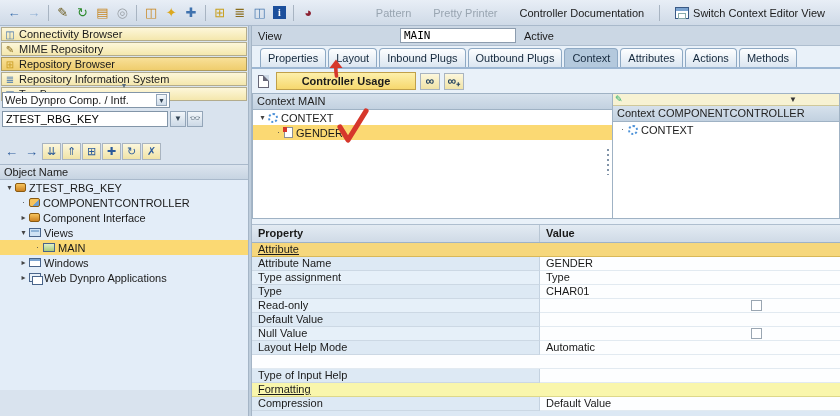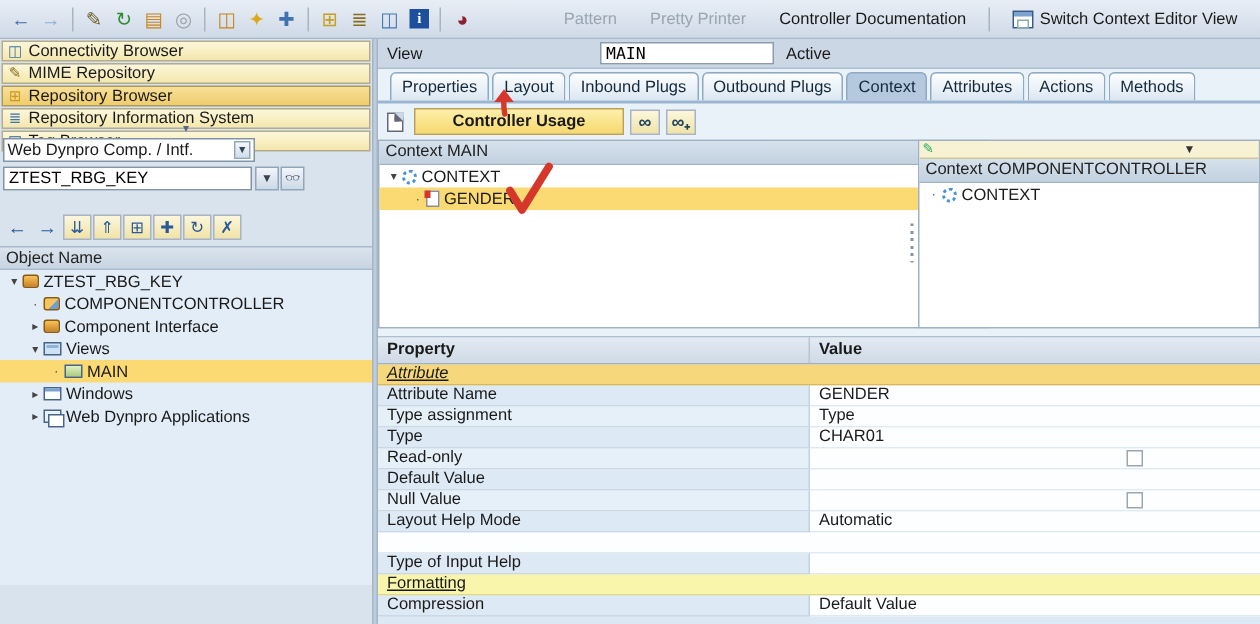--- a/index.html
+++ b/index.html
@@ -120,21 +120,21 @@
             font-weight:bold; }
   .pt-hdr .hp { width:288px; padding:2px 6px; border-right:1px solid #b8c6d4; }
   .pt-hdr .hv { flex:1; padding:2px 6px; }
   .pt-row { display:flex; height:14px; line-height:13px; }
   .pt-row .cp { width:288px; padding:0 6px; background:#dde9f4; border-bottom:1px solid #ccd8e4;
                 border-right:1px solid #c4d2e0; overflow:hidden; white-space:nowrap; }
   .pt-row.alt .cp { background:#e6f0f9; }
   .pt-row .cv { flex:1; padding:0 6px; background:#fdfeff; border-bottom:1px solid #e2eaf1;
                 display:flex; align-items:center; }
   .pt-row.section-gold, .pt-row.section-pale { text-decoration:underline; }
-  .pt-row.section-gold .cs { flex:1; padding:0 6px; background:#f6d77c; border-bottom:1px solid #d8b858;font-style:italic; }
+  .pt-row.section-gold .cs { flex:1; padding:0 6px; background:#f6d77c; border-bottom:1px solid #d8b858; }
   .pt-row.section-pale .cs { flex:1; padding:0 6px; background:#f9f6ac; border-bottom:1px solid #ddd88a; }
   .cb { width:11px; height:11px; background:#fff; border:1px solid #9aa6b2; margin-left:205px; }
 
   
   .annot { position:absolute; pointer-events:none; }
 </style>
 </head>
 <body>
 
 <div id="topbar">

